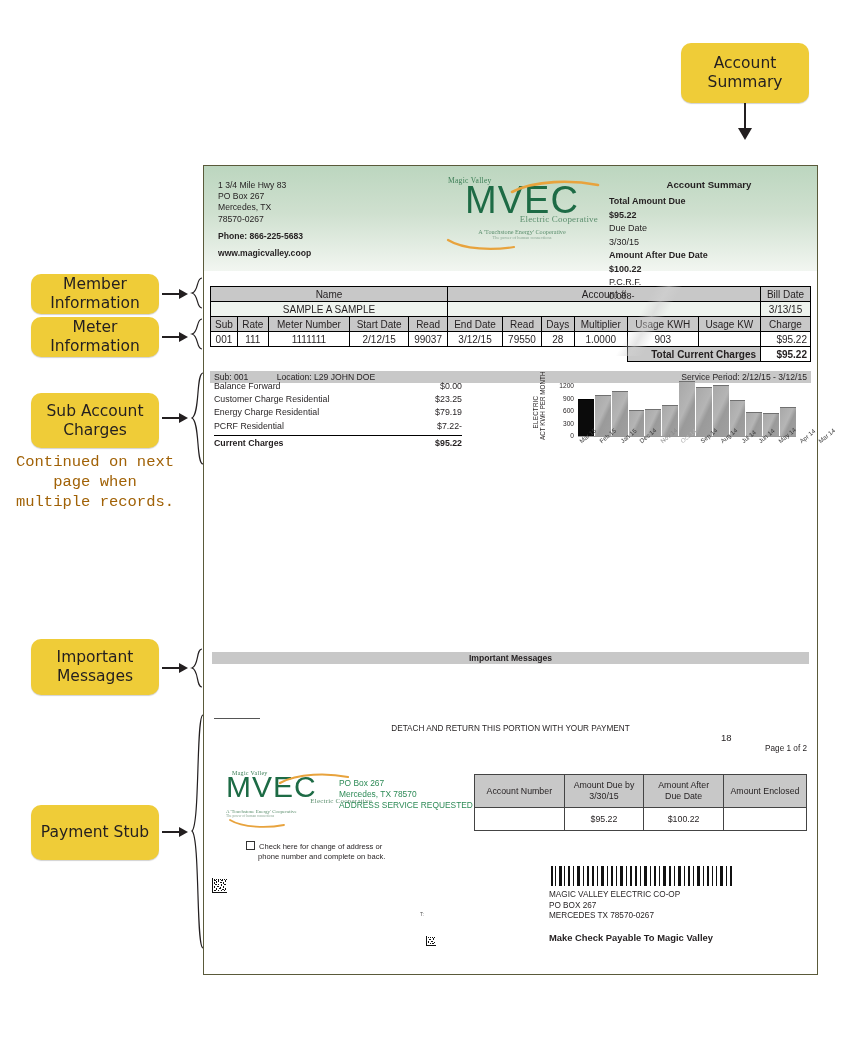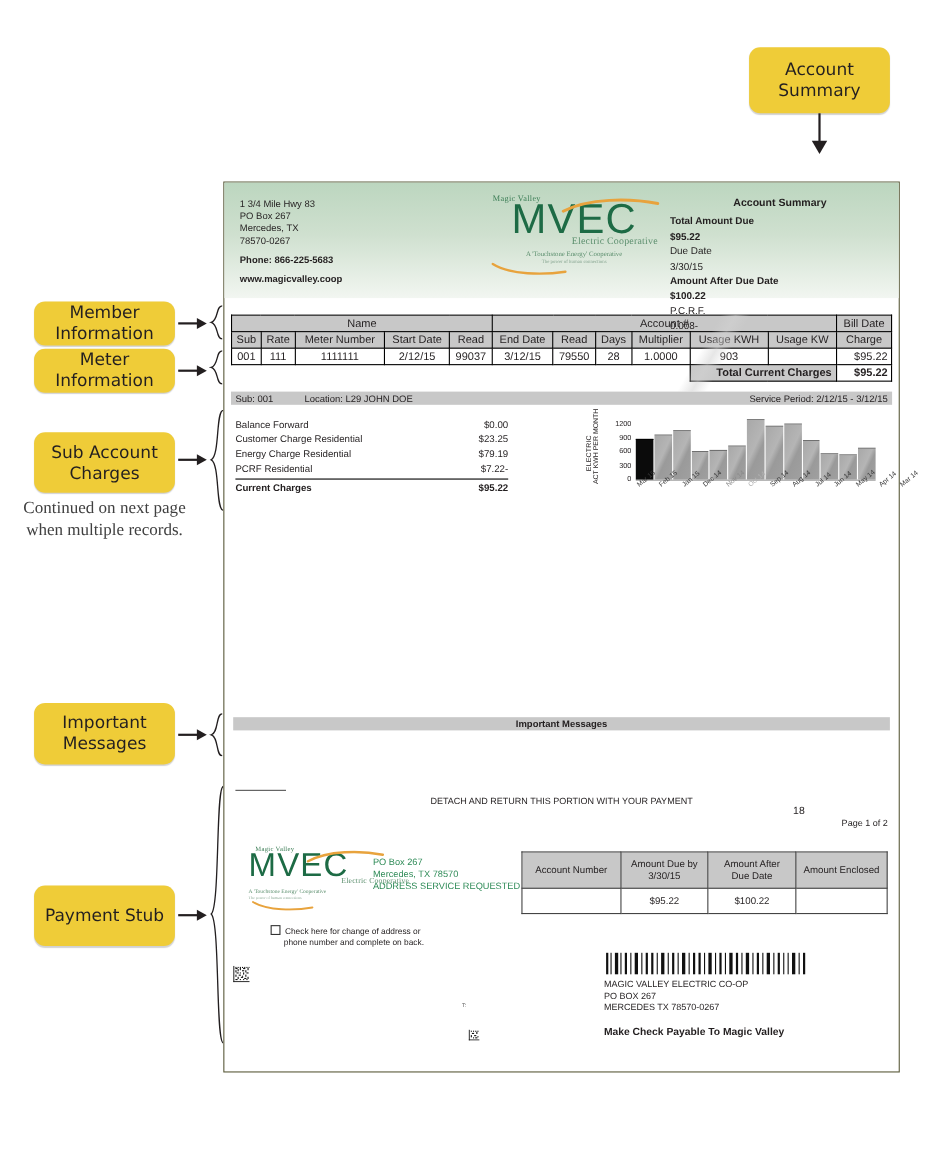--- a/index.html
+++ b/index.html
@@ -25,24 +25,24 @@
     line-height: 19px;
     text-align: center;
     display: flex;
     align-items: center;
     justify-content: center;
     box-shadow: 0 1px 1px rgba(0,0,0,0.18);
   }
   .callout span { display: block; padding: 0 6px; }
   .note-text {
     position: absolute;
-    font-family: Liberation Serif, serif;
+    font-family: Liberation Mono, monospace;
     font-size: 15.5px;
     line-height: 20px;
-    color: #404040;
+    color: #a16207;
     text-align: center;
     width: 160px;
   }
   .arrow-h {
     position: absolute;
     height: 2px;
     background: #231f20;
   }
   .arrow-head-r {
     position: absolute;
@@ -544,20 +544,25 @@
       </div>
     </div>
   </div>
 
   <table class="mtable">
     <tbody>
         <tr>
       <td class="hdr" colspan="5">Name</td>
       <td class="hdr" colspan="6">Account #</td>
       <td class="hdr">Bill Date</td>
+    </tr>
+    <tr>
+      <td class="namecell" colspan="5">SAMPLE A SAMPLE</td>
+      <td class="namecell" colspan="6"></td>
+      <td class="namecell">3/13/15</td>
     </tr>
     <tr>
       <td class="hdr">Sub</td>
       <td class="hdr">Rate</td>
       <td class="hdr">Meter Number</td>
       <td class="hdr">Start Date</td>
       <td class="hdr">Read</td>
       <td class="hdr">End Date</td>
       <td class="hdr">Read</td>
       <td class="hdr">Days</td>

